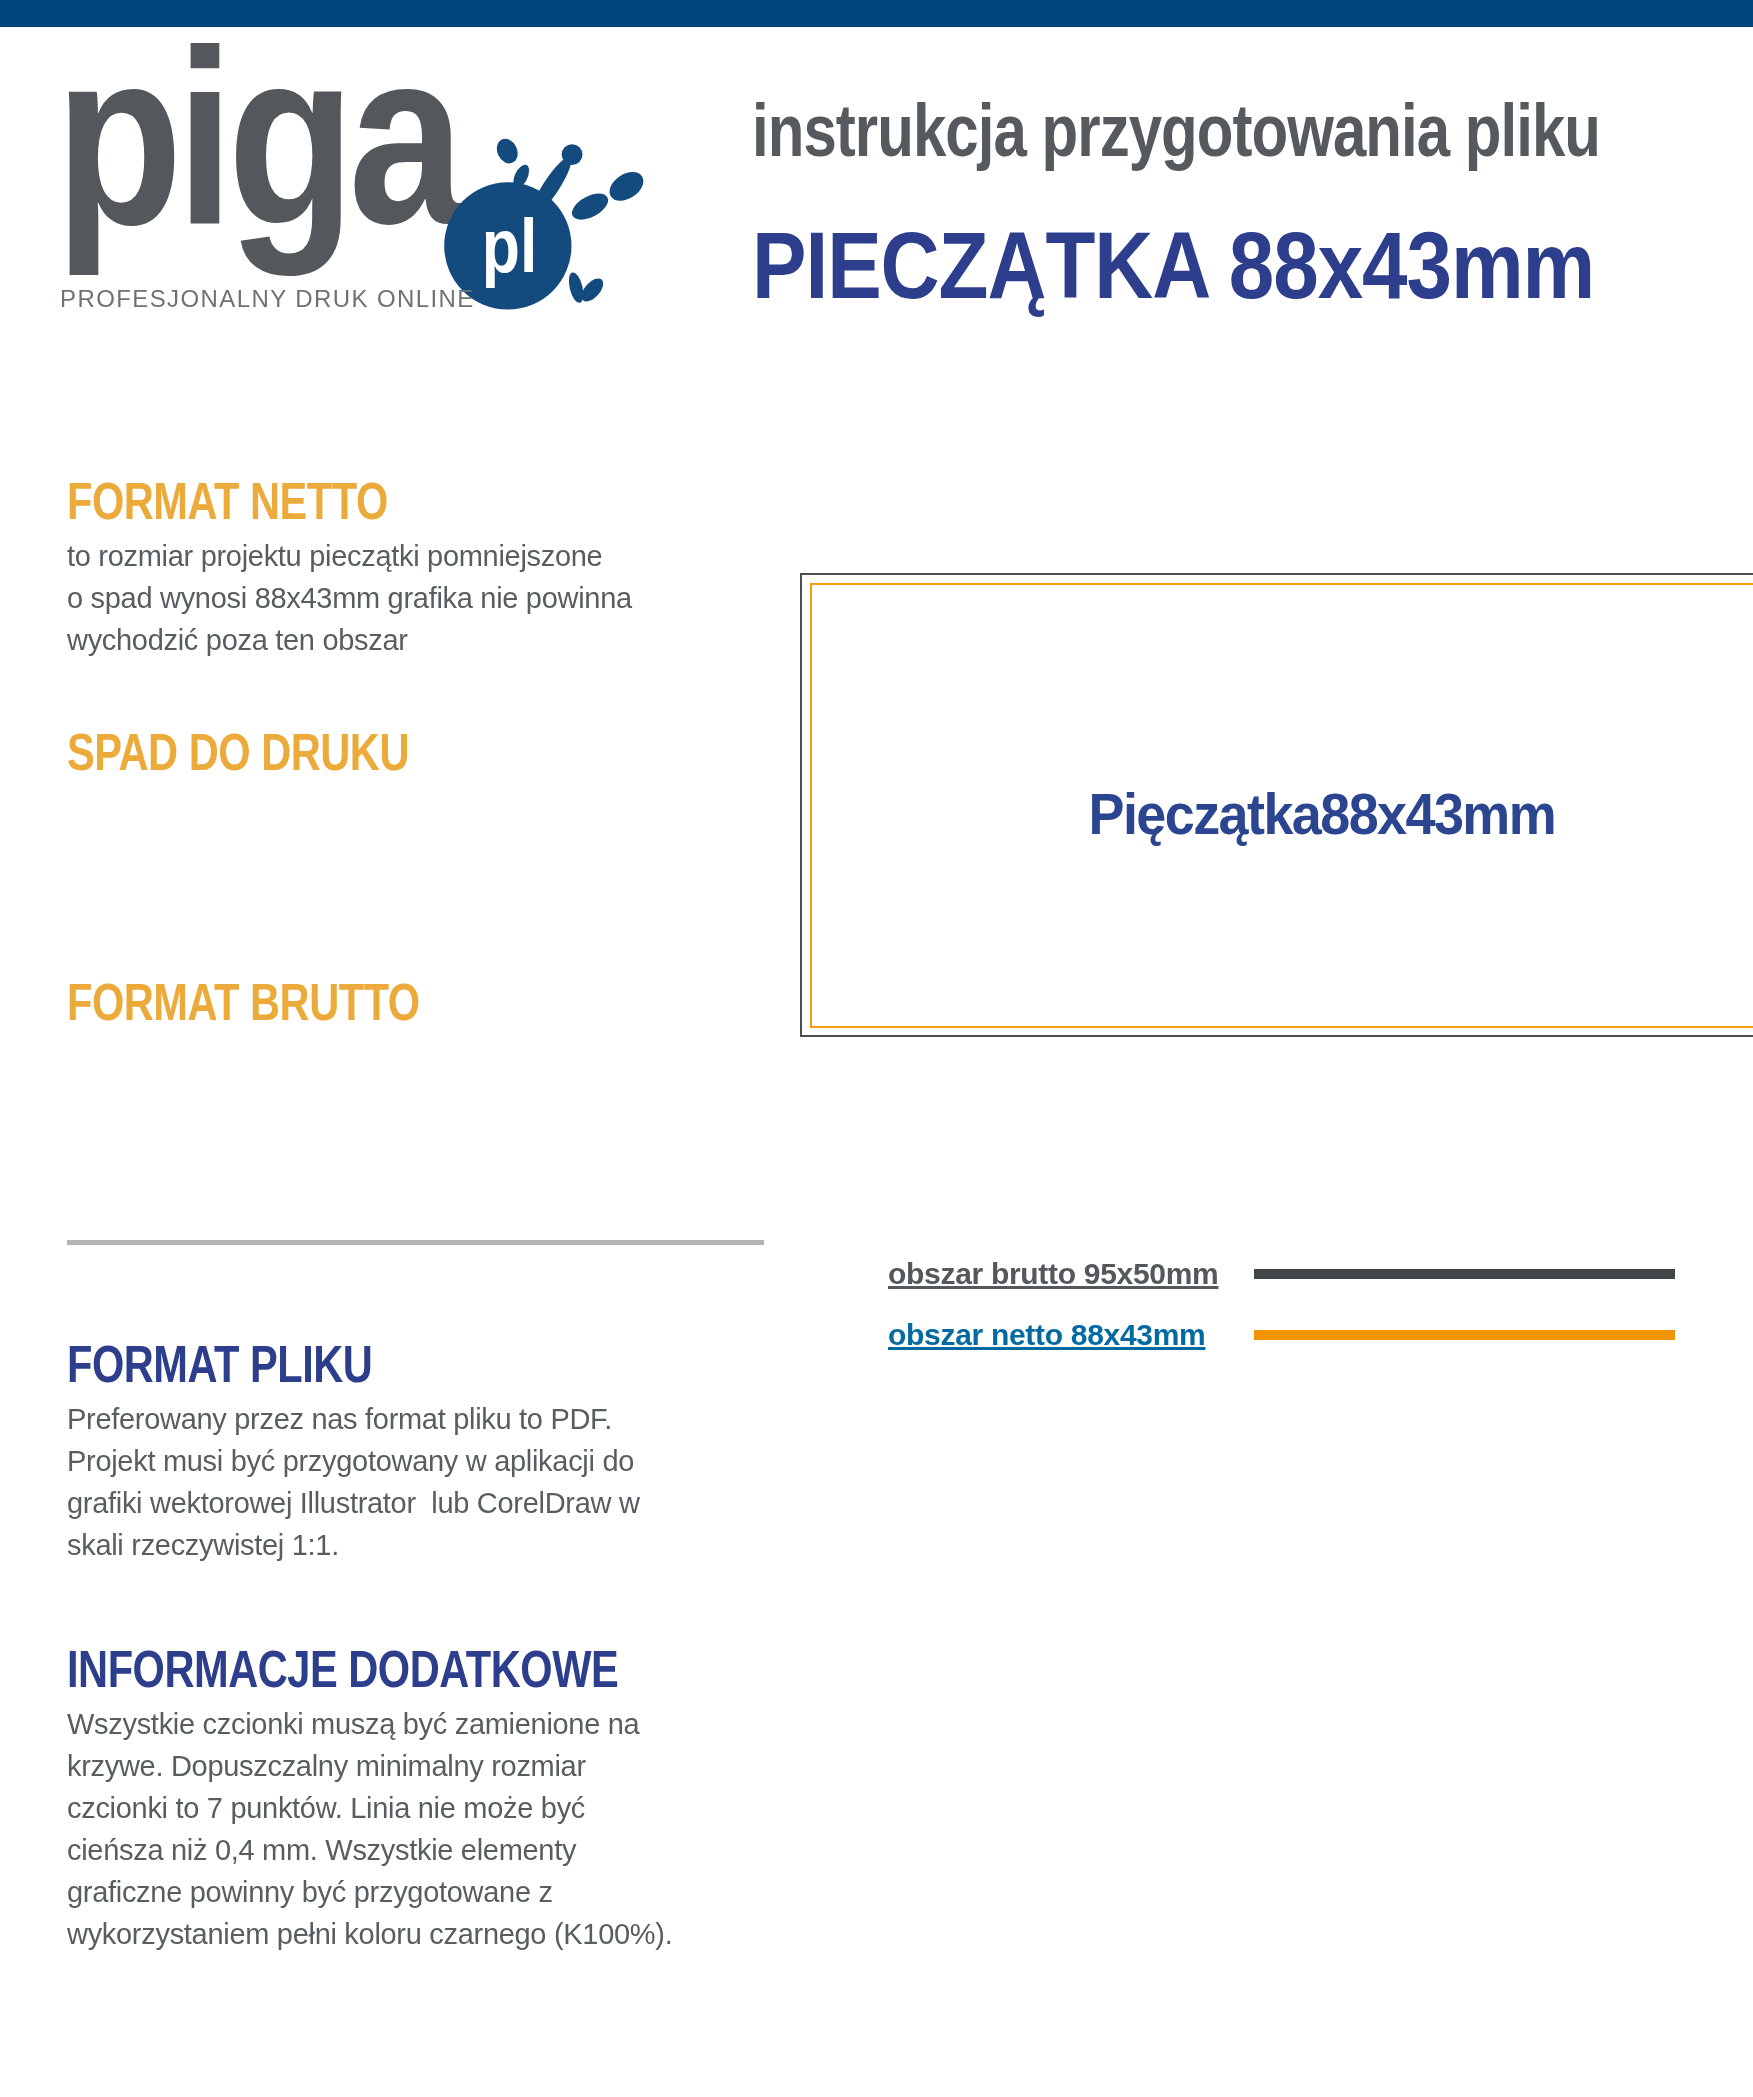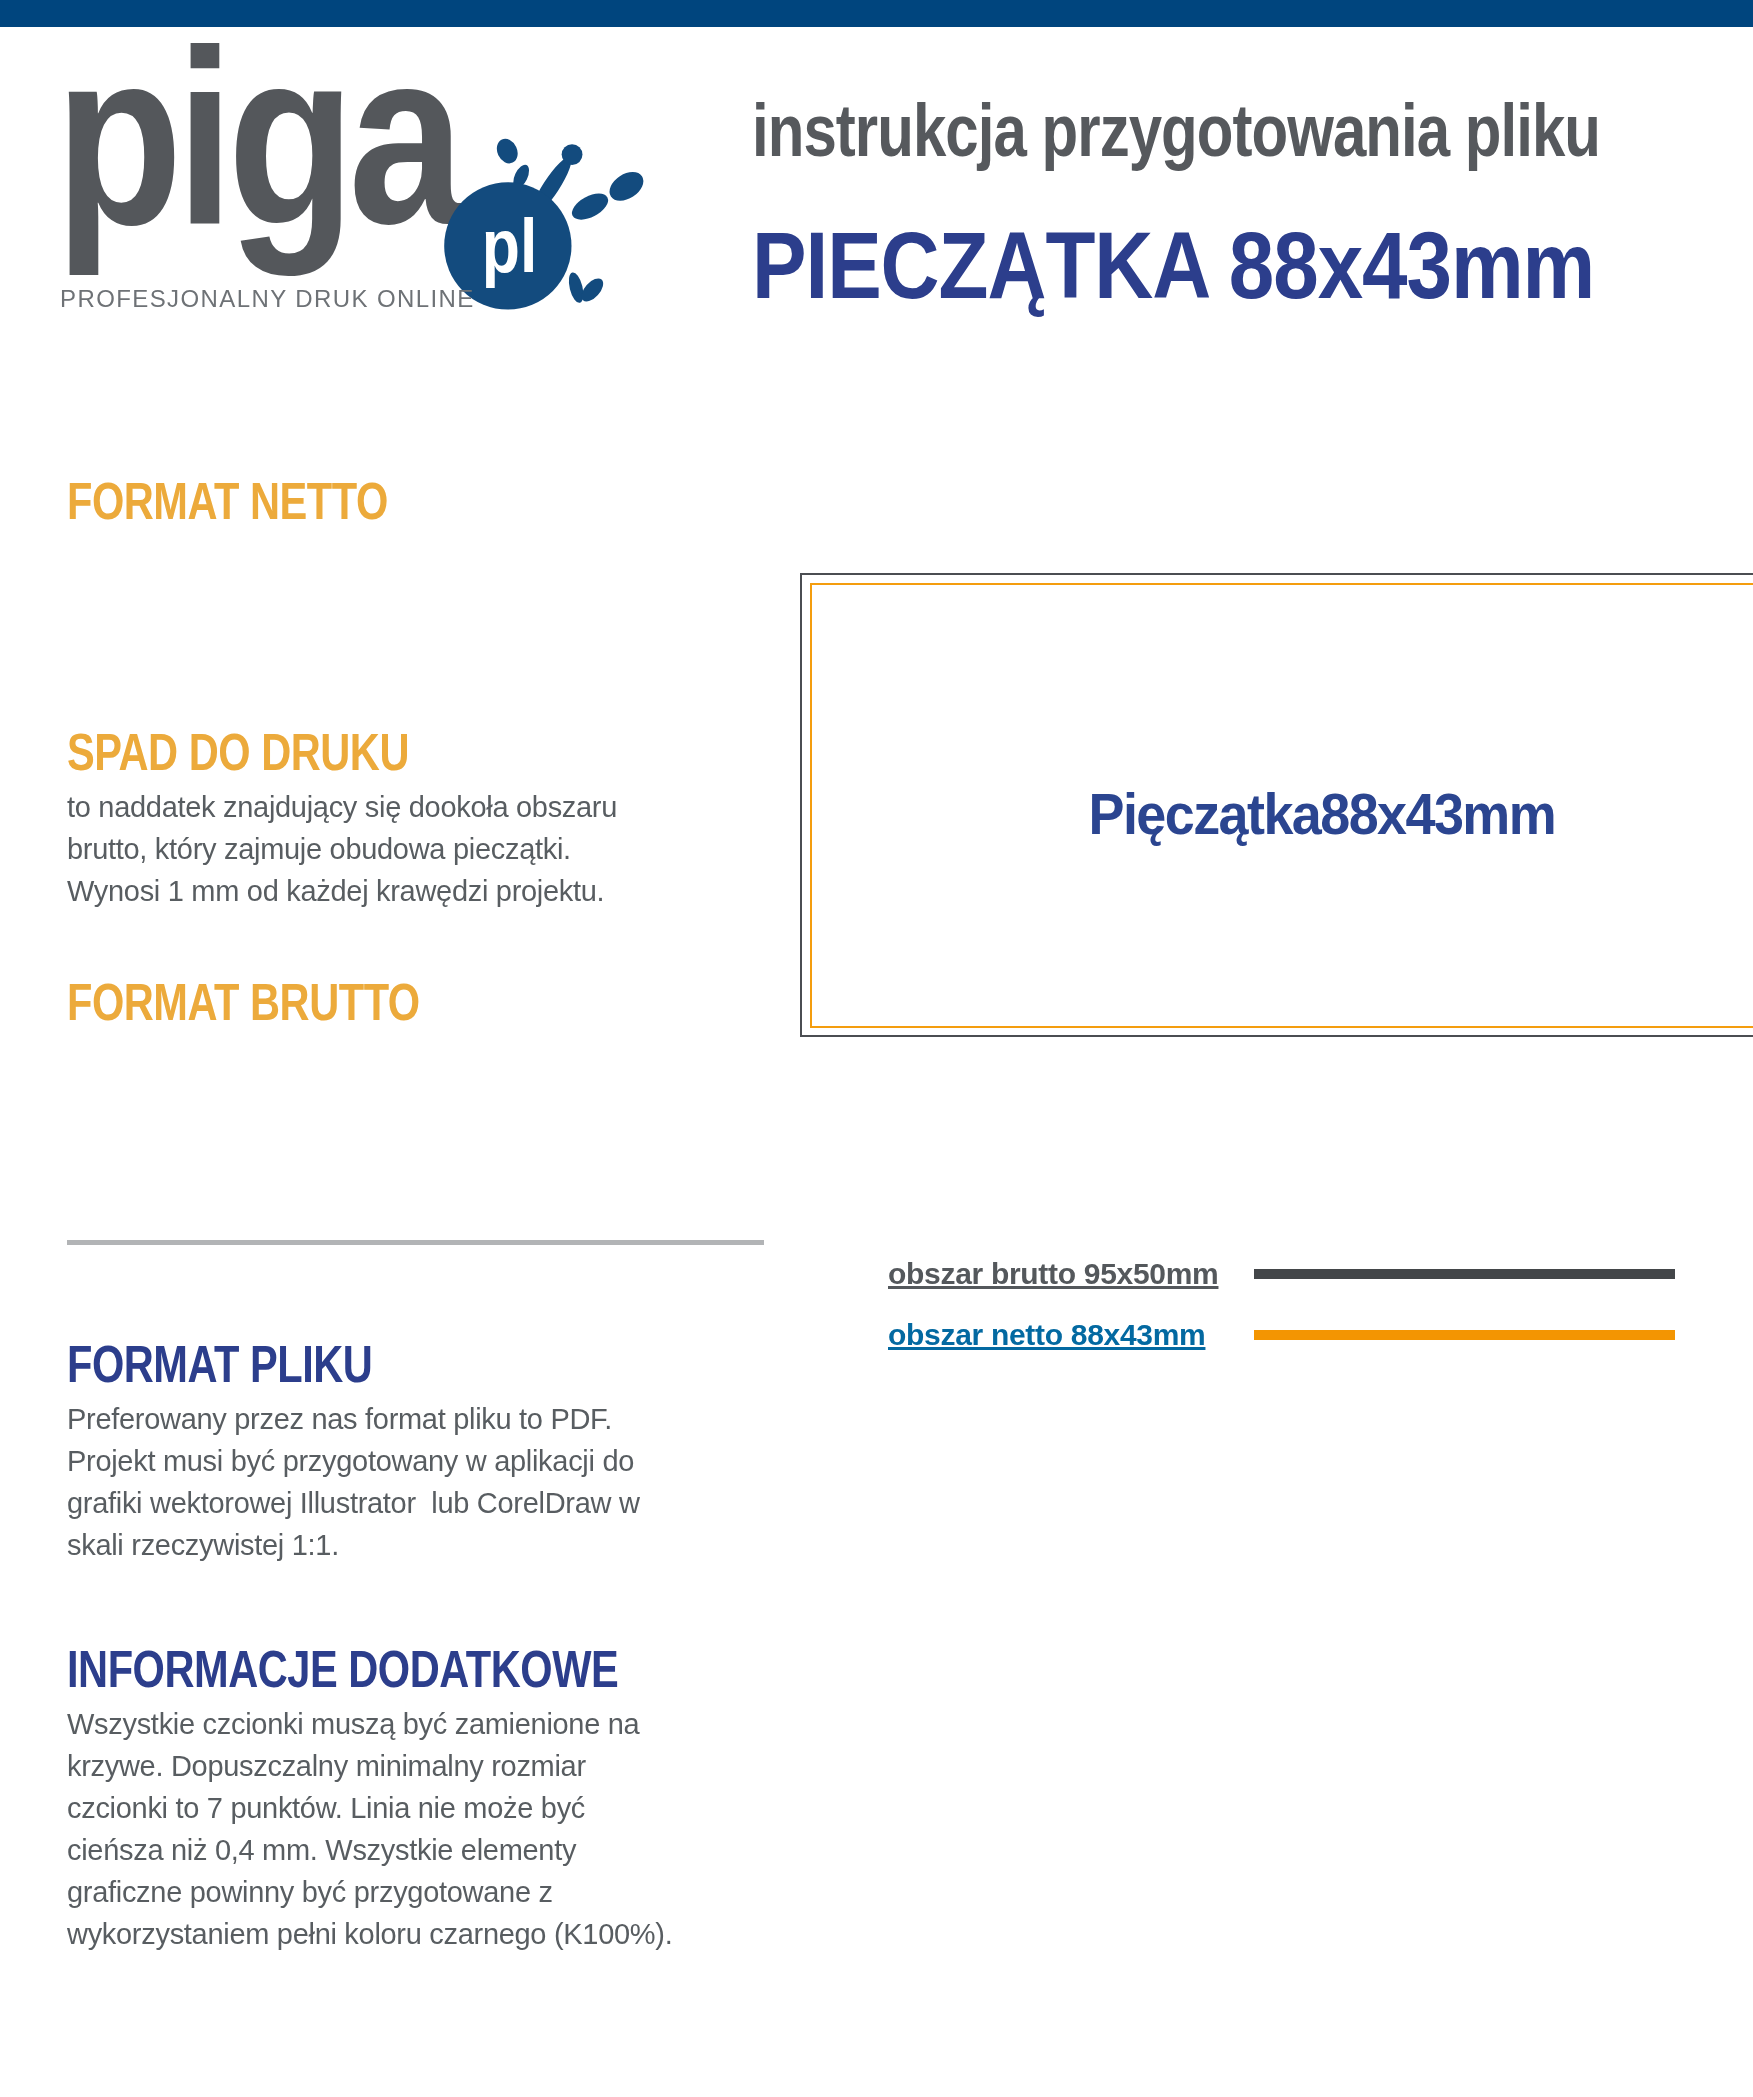--- a/index.html
+++ b/index.html
@@ -108,27 +108,27 @@
   </g>
   <text x="833" y="470" font-family="Liberation Sans, sans-serif" font-size="130" font-weight="bold" fill="#ffffff" textLength="96" lengthAdjust="spacingAndGlyphs">pl</text>
 </svg>
 <div class="abs tagline">PROFESJONALNY DRUK ONLINE</div>
 
 <div class="abs subtitle">instrukcja przygotowania pliku</div>
 <div class="abs pagetitle">PIECZĄTKA 88x43mm</div>
 
 <section class="abs sec sec-netto">
   <h2 class="h-orange">FORMAT NETTO</h2>
+  <p>to rozmiar projektu pieczątki pomniejszone
+o spad wynosi 88x43mm grafika nie powinna
+wychodzić poza ten obszar</p>
 </section>
 
 <section class="abs sec sec-spad">
   <h2 class="h-orange">SPAD DO DRUKU</h2>
-  <p>to naddatek znajdujący się dookoła obszaru
-brutto, który zajmuje obudowa pieczątki.
-Wynosi 1 mm od każdej krawędzi projektu.</p>
 </section>
 
 <section class="abs sec sec-brutto">
   <h2 class="h-orange">FORMAT BRUTTO</h2>
 </section>
 
 <div class="abs divider"></div>
 
 <section class="abs sec sec-plik">
   <h2 class="h-navy">FORMAT PLIKU</h2>

